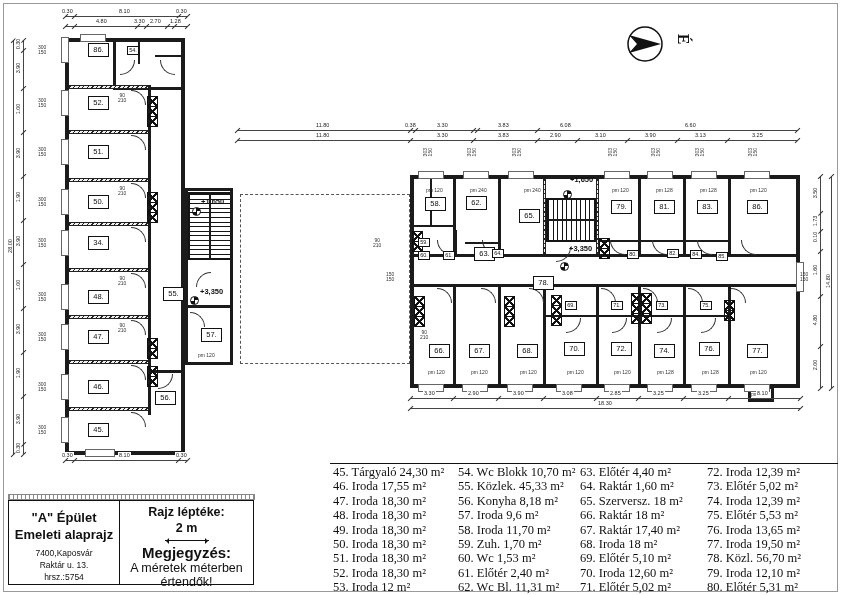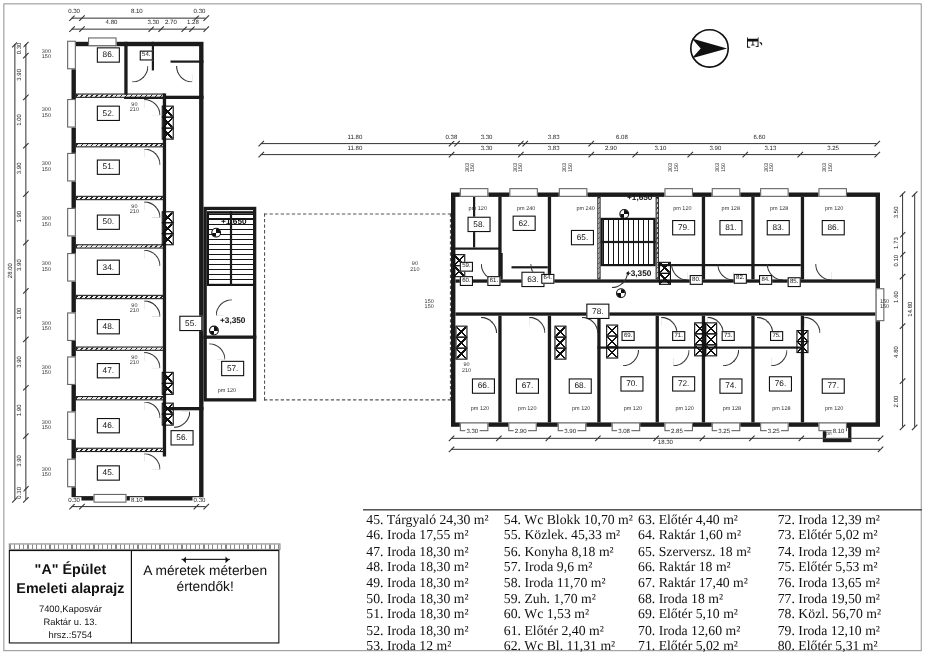--- a/index.html
+++ b/index.html
@@ -504,18 +504,21 @@
 
   <div class="tb-strip"></div>
   <div class="tb" style="left:8px;top:500px;width:112px;height:85px;padding-top:8px">
     <div class="tb-title">"A" Épület</div>
     <div class="tb-title">Emeleti alaprajz</div>
     <div class="tb-small" style="margin-top:4px">7400,Kaposvár</div>
     <div class="tb-small">Raktár u. 13.</div>
     <div class="tb-small">hrsz.:5754</div>
   </div>
   <div class="tb" style="left:119px;top:500px;width:135px;height:85px;padding-top:3px">
+    <div class="tb-h">Rajz léptéke:</div>
+    <div class="tb-h">2 m</div>
     <div class="scalebar"></div>
+    <div class="tb-note">Megjegyzés:</div>
     <div class="tb-line">A méretek méterben</div>
     <div class="tb-line">értendők!</div>
   </div>
 
 </div>
 
 </body></html>

